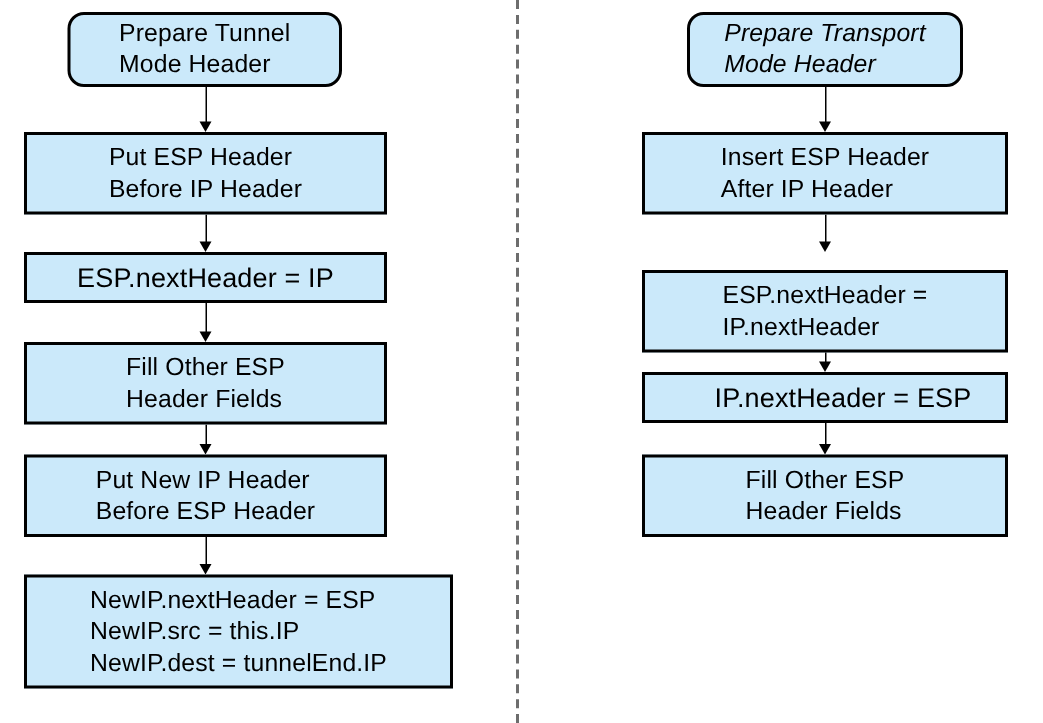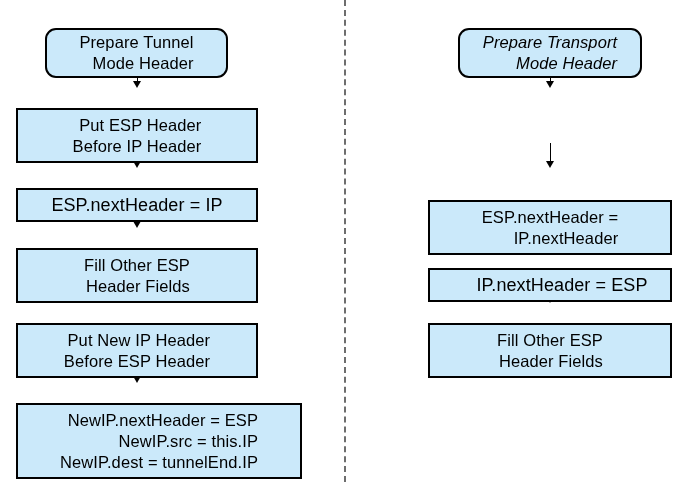--- a/index.html
+++ b/index.html
@@ -26,22 +26,21 @@
     border-left: 2px dashed #6d6d6d;
   }
   .node {
     position: absolute;
     box-sizing: border-box;
     background: #cbe9fa;
     border: 2px solid #f97316;
     display: flex;
     align-items: center;
     justify-content: center;
-    text-align: right;
-    margin-top: 20px;
+    text-align: left;
   }
   .node.rounded {
     border-radius: 11px;
   }
   .node-label {
     display: block;
     color: #000000;
     font-size: 16.5px;
     line-height: 21px;
     letter-spacing: 0.1px;
@@ -118,20 +117,24 @@
     <div class="connector" style="left: 550px; top: 143px; height: 19px; border-left-color: rgb(0, 0, 0);"></div>
     <div class="arrowhead" style="left: 546.3px; top: 161px; border-top-color: rgb(0, 0, 0);"></div>
     <div class="connector" style="left: 550px; top: 223px; height: 19px; border-left-color: rgb(0, 0, 0);"></div>
     <div class="arrowhead" style="left: 546.3px; top: 241px; border-top-color: rgb(0, 0, 0);"></div>
     <div class="connector" style="left: 550px; top: 282px; height: 15px; border-left-color: rgb(0, 0, 0);"></div>
     <div class="arrowhead" style="left: 546.3px; top: 296px; border-top-color: rgb(0, 0, 0);"></div>
     <div class="node rounded" style="left: 458px; top: 8px; width: 184px; height: 50px; background: rgb(203, 233, 250); border-color: rgb(0, 0, 0); font-style: italic;">
       <span class="node-label">Prepare Transport
 Mode Header</span>
     </div>
+    <div class="node" style="left: 428px; top: 88px; width: 244px; height: 55px; background: rgb(203, 233, 250); border-color: rgb(0, 0, 0);">
+      <span class="node-label">Insert ESP Header
+After IP Header</span>
+    </div>
     <div class="node" style="left: 428px; top: 180px; width: 244px; height: 55px; background: rgb(203, 233, 250); border-color: rgb(0, 0, 0);">
       <span class="node-label">ESP.nextHeader =
 IP.nextHeader</span>
     </div>
     <div class="node small" style="left: 428px; top: 248px; width: 244px; height: 34px; background: rgb(203, 233, 250); border-color: rgb(0, 0, 0); padding-left: 24px;">
       <span class="node-label">IP.nextHeader = ESP</span>
     </div>
     <div class="node" style="left: 428px; top: 303px; width: 244px; height: 55px; background: rgb(203, 233, 250); border-color: rgb(0, 0, 0);">
       <span class="node-label">Fill Other ESP
 Header Fields</span>

